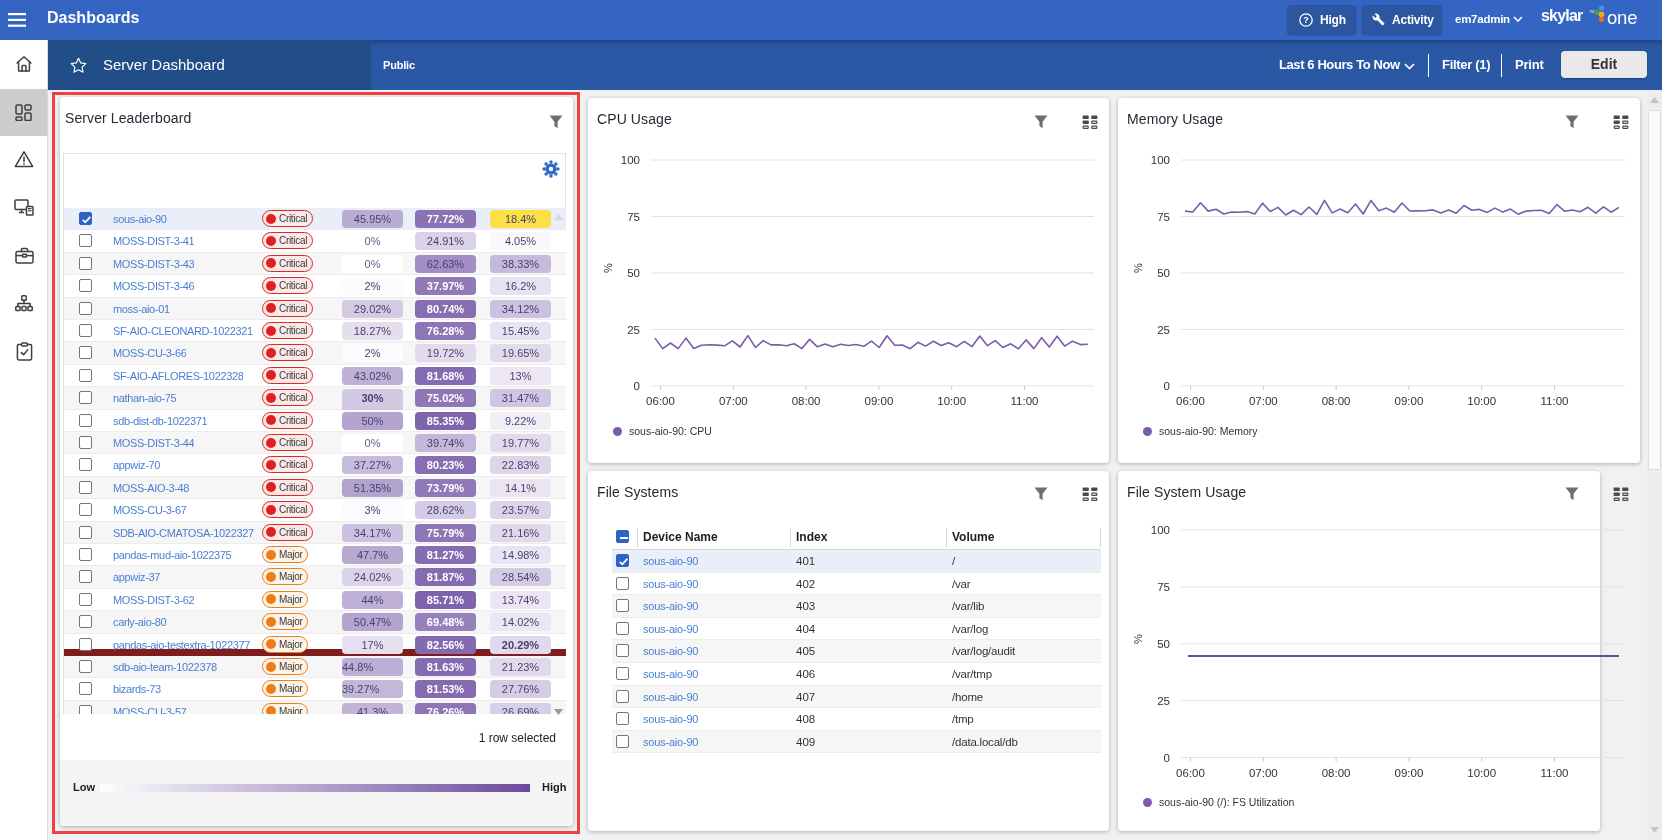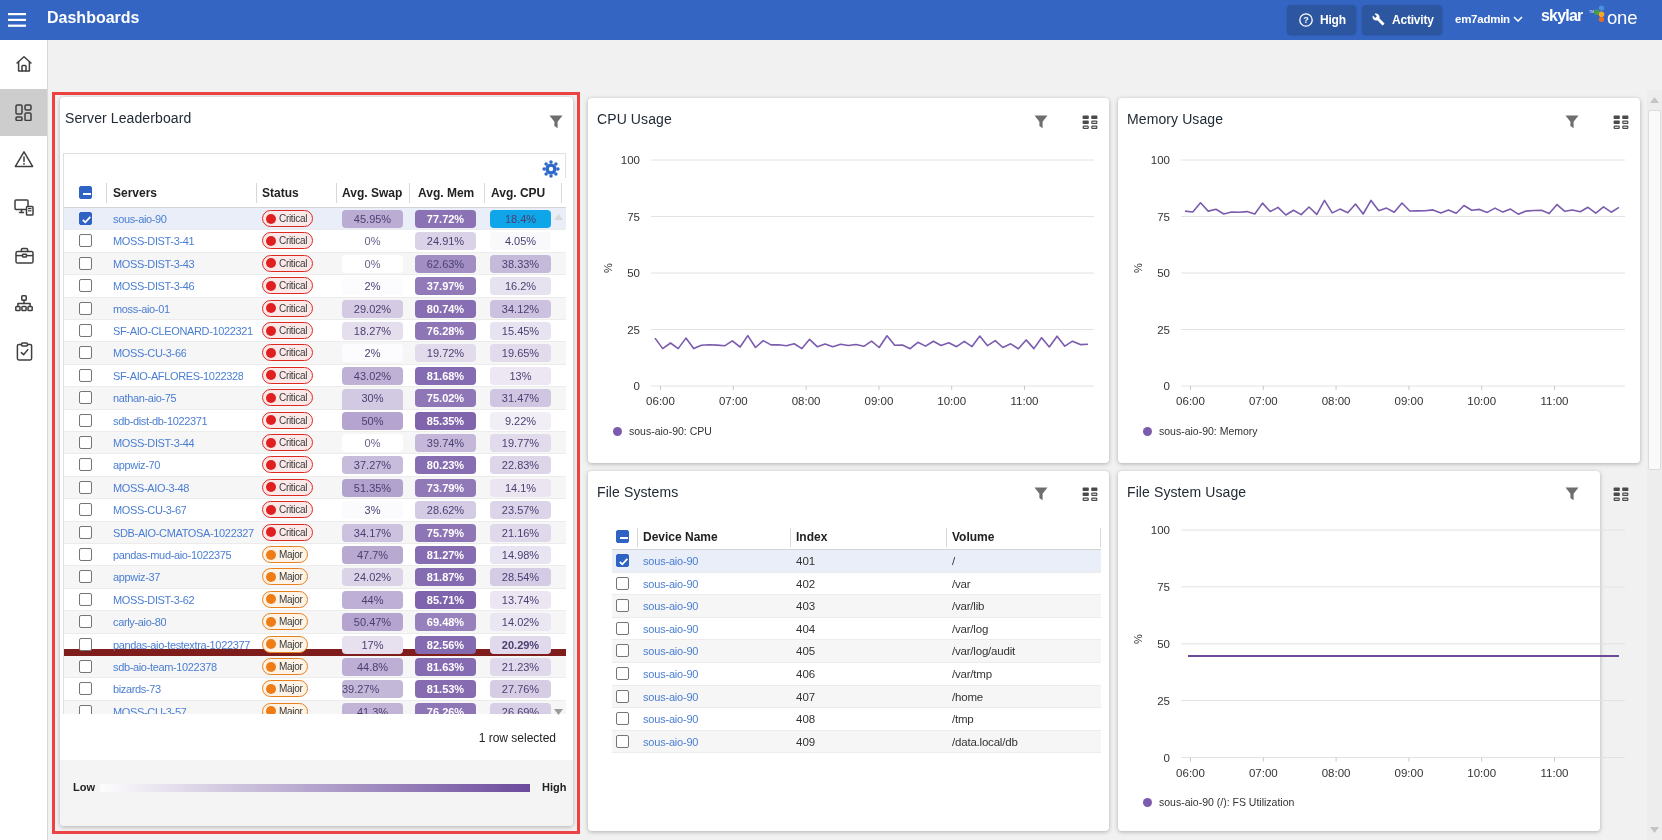--- a/index.html
+++ b/index.html
@@ -35,20 +35,38 @@
 <span class="abs" style="left:1541px;top:7px;font-size:16px;font-weight:700;color:#fff;letter-spacing:-0.8px">skylar</span>
 <span class="abs" style="left:1589px;top:10px;font-size:3.5px;color:#fff;opacity:0.85">TM</span>
 <svg width="12" height="17" viewBox="0 0 12 17" style="position:absolute;left:1594px;top:5px">
         <circle cx="7.5" cy="3" r="2.6" fill="#4a90e2"></circle>
         <circle cx="2.9" cy="7.2" r="2.7" fill="#43a047"></circle>
         <circle cx="7.5" cy="9.3" r="2.8" fill="#f5a623"></circle>
         <circle cx="7.5" cy="14.3" r="2.6" fill="#ef6c1a"></circle>
       </svg>
 <span class="abs" style="left:1607px;top:7px;font-size:18.5px;font-weight:400;color:#fff;letter-spacing:-0.2px">one</span>
 </div>
+<div class="abs" style="left:48px;top:40px;width:1614px;height:50px;background:#2b58a5;box-shadow:inset 0 6px 6px -5px rgba(0,0,0,0.35)">
+<div class="abs" style="left:0;top:0;width:323px;height:50px;background:#224e87">
+        <svg width="17" height="16" viewBox="0 0 17 16" style="position:absolute;left:22px;top:17px">
+          <path d="M8.5 1.3 L10.7 5.9 L15.8 6.6 L12.1 10.1 L13 15.2 L8.5 12.8 L4 15.2 L4.9 10.1 L1.2 6.6 L6.3 5.9 Z" fill="none" stroke="#fff" stroke-width="1.2" stroke-linejoin="round"></path>
+        </svg>
+        <span class="abs" style="left:55px;top:16px;font-size:15px;color:#fff">Server Dashboard</span>
+      </div>
+<span class="abs" style="left:335px;top:19px;font-size:11px;font-weight:700;color:#fff;letter-spacing:-0.2px">Public</span>
+<span class="abs" style="left:1231px;top:17px;font-size:13px;font-weight:700;color:#fff;letter-spacing:-0.4px">Last 6 Hours To Now</span>
+<svg width="11" height="7" viewBox="0 0 11 7" style="position:absolute;left:1356px;top:23px">
+        <path d="M1 1 L5.5 5.5 L10 1" stroke="#fff" stroke-width="1.7" fill="none"></path>
+      </svg>
+<div class="abs" style="left:1380px;top:14px;width:1px;height:23px;background:#ffffff"></div>
+<span class="abs" style="left:1394px;top:17px;font-size:13px;font-weight:700;color:#fff;letter-spacing:-0.3px">Filter (1)</span>
+<div class="abs" style="left:1453px;top:14px;width:1px;height:23px;background:#ffffff"></div>
+<span class="abs" style="left:1467px;top:17px;font-size:13px;font-weight:700;color:#fff;letter-spacing:-0.2px">Print</span>
+<div class="abs" style="left:1513px;top:11px;width:86px;height:27px;background:#e9e9e9;border-radius:4px;box-shadow:0 1px 2px rgba(0,0,0,0.3);text-align:center;line-height:27px;font-size:14px;font-weight:700;color:#333">Edit</div>
+</div>
 <div class="abs" style="left:0;top:40px;width:48px;height:800px;background:#fff;border-right:1px solid #d9d9d9">
 <div class="abs" style="left:0;top:49px;width:47px;height:47px;background:#cdcdcd"></div>
 <svg width="20" height="20" viewBox="0 0 20 20" style="position:absolute;left:14px;top:14px">
         <path d="M3 9 L10 2.8 L17 9" stroke="#3f3f3f" stroke-width="1.5" fill="none" stroke-linejoin="round" stroke-linecap="round"></path>
         <path d="M4.6 8 V17 H15.4 V8" stroke="#3f3f3f" stroke-width="1.5" fill="none" stroke-linejoin="round" stroke-linecap="round"></path>
         <path d="M8 17 V12.2 Q8 11.4 8.8 11.4 H11.2 Q12 11.4 12 12.2 V17" stroke="#3f3f3f" stroke-width="1.5" fill="none" stroke-linejoin="round" stroke-linecap="round"></path>
       </svg>
 <svg width="17" height="17" viewBox="0 0 17 17" style="position:absolute;left:15px;top:64px">
         <rect x="1" y="1" width="6" height="9" rx="1.2" stroke="#3f3f3f" stroke-width="1.5" fill="none" stroke-linejoin="round" stroke-linecap="round"></rect>
         <rect x="10" y="1" width="6" height="5" rx="1.2" stroke="#3f3f3f" stroke-width="1.5" fill="none" stroke-linejoin="round" stroke-linecap="round"></rect>
@@ -100,50 +118,34 @@
           <circle cx="13.88" cy="13.88" r="1.75"></circle>
           <circle cx="9.00" cy="15.90" r="1.75"></circle>
           <circle cx="4.12" cy="13.88" r="1.75"></circle>
           <circle cx="2.10" cy="9.00" r="1.75"></circle>
           <circle cx="4.12" cy="4.12" r="1.75"></circle>
           <circle cx="9.00" cy="2.10" r="1.75"></circle>
           <circle cx="13.88" cy="4.12" r="1.75"></circle>
         </g>
         <circle cx="9" cy="9" r="2.2" fill="#fff"></circle>
       </svg>
-<div class="abs" style="left:4px;top:81px;width:502px;height:30px;background:#fff;border-bottom:1px solid #d4d4d4">
-<div style="position:absolute;left:15px;top:8px;width:13px;height:13px;border:1.6px solid #2e63c4;border-radius:2px;background:#2e63c4">
-          <div style="position:absolute;left:2.5px;top:5.5px;width:8px;height:2px;background:#fff"></div>
-        </div>
-<span class="abs" style="left:49px;top:8px;font-size:12px;font-weight:700;color:#222">Servers</span>
-<span class="abs" style="left:198px;top:8px;font-size:12px;font-weight:700;color:#222">Status</span>
-<span class="abs" style="left:278px;top:8px;font-size:12px;font-weight:700;color:#222">Avg. Swap</span>
-<span class="abs" style="left:354px;top:8px;font-size:12px;font-weight:700;color:#222">Avg. Mem</span>
-<span class="abs" style="left:427px;top:8px;font-size:12px;font-weight:700;color:#222">Avg. CPU</span>
-<div class="abs" style="left:42px;top:5px;width:1px;height:20px;background:#d8d8d8"></div>
-<div class="abs" style="left:192px;top:5px;width:1px;height:20px;background:#d8d8d8"></div>
-<div class="abs" style="left:272px;top:5px;width:1px;height:20px;background:#d8d8d8"></div>
-<div class="abs" style="left:345px;top:5px;width:1px;height:20px;background:#d8d8d8"></div>
-<div class="abs" style="left:420px;top:5px;width:1px;height:20px;background:#d8d8d8"></div>
-<div class="abs" style="left:497px;top:5px;width:1px;height:20px;background:#d8d8d8"></div>
-</div>
 <div style="position:absolute;left:4px;top:111.0px;width:502px;height:22.4px;background:#e9eef8;border-bottom:1px solid #ececec">
         <div style="position:absolute;left:15px;top:4px;width:13px;height:13px;border:1.6px solid #2e63c4;border-radius:2px;background:#2e63c4">
           <svg width="13" height="13" viewBox="0 0 13 13" style="position:absolute;left:0;top:0">
             <path d="M2.8 6.8 L5.3 9.3 L10.3 3.8" stroke="#fff" stroke-width="1.8" fill="none"></path>
           </svg>
         </div>
         <span style="position:absolute;left:49px;top:5px;font-size:11px;color:#4a7ed2;letter-spacing:-0.35px;max-width:142px;overflow:hidden;white-space:nowrap">sous-aio-90</span>
         <div style="position:absolute;left:198px;top:2px;width:51px;height:17px;border:1.5px solid #dc2a21;border-radius:10px;background:#fbe9e9;display:flex;align-items:center">
           <span style="width:10px;height:10px;border-radius:50%;background:#e02020;margin-left:3px"></span>
           <span style="font-size:10px;color:#3a3a3a;margin-left:3px;letter-spacing:-0.3px">Critical</span>
         </div>
         <div style="position:absolute;left:278px;top:2px;width:61px;height:18px;border-radius:4px;background:rgb(187,172,211);color:#4b3f72;font-weight:400;font-size:11px;text-align:center;line-height:18px">45.95%</div>
         <div style="position:absolute;left:351px;top:2px;width:61px;height:18px;border-radius:4px;background:rgb(139,114,180);color:#ffffff;font-weight:700;font-size:11px;text-align:center;line-height:18px">77.72%</div>
-        <div style="position:absolute;left:426px;top:2px;width:61px;height:18px;border-radius:4px;background:#0ea5e9;color:#4b3f72;font-weight:400;font-size:11px;text-align:center;line-height:18px">18.4%</div>
+        <div style="position:absolute;left:426px;top:2px;width:61px;height:18px;border-radius:4px;background:#fde047;color:#4b3f72;font-weight:400;font-size:11px;text-align:center;line-height:18px">18.4%</div>
       </div>
 <div style="position:absolute;left:4px;top:133.4px;width:502px;height:22.4px;background:#ffffff;border-bottom:1px solid #ececec">
         <div style="position:absolute;left:15px;top:4px;width:13px;height:13px;border:1.6px solid #757575;border-radius:2px;background:#fff"></div>
         <span style="position:absolute;left:49px;top:5px;font-size:11px;color:#4a7ed2;letter-spacing:-0.35px;max-width:142px;overflow:hidden;white-space:nowrap">MOSS-DIST-3-41</span>
         <div style="position:absolute;left:198px;top:2px;width:51px;height:17px;border:1.5px solid #dc2a21;border-radius:10px;background:#fbe9e9;display:flex;align-items:center">
           <span style="width:10px;height:10px;border-radius:50%;background:#e02020;margin-left:3px"></span>
           <span style="font-size:10px;color:#3a3a3a;margin-left:3px;letter-spacing:-0.3px">Critical</span>
         </div>
         <div style="position:absolute;left:278px;top:2px;width:61px;height:18px;border-radius:4px;background:#ffffff;color:#6b5e86;font-weight:400;font-size:11px;text-align:center;line-height:18px">0%</div>
         <div style="position:absolute;left:351px;top:2px;width:61px;height:18px;border-radius:4px;background:rgb(218,210,231);color:#4b3f72;font-weight:400;font-size:11px;text-align:center;line-height:18px">24.91%</div>
@@ -215,21 +217,21 @@
         <div style="position:absolute;left:351px;top:2px;width:61px;height:18px;border-radius:4px;background:rgb(133,107,177);color:#ffffff;font-weight:700;font-size:11px;text-align:center;line-height:18px">81.68%</div>
         <div style="position:absolute;left:426px;top:2px;width:61px;height:18px;border-radius:4px;background:rgb(236,231,243);color:#4b3f72;font-weight:400;font-size:11px;text-align:center;line-height:18px">13%</div>
       </div>
 <div style="position:absolute;left:4px;top:290.2px;width:502px;height:22.4px;background:#f6f6f7;border-bottom:1px solid #ececec">
         <div style="position:absolute;left:15px;top:4px;width:13px;height:13px;border:1.6px solid #757575;border-radius:2px;background:#fff"></div>
         <span style="position:absolute;left:49px;top:5px;font-size:11px;color:#4a7ed2;letter-spacing:-0.35px;max-width:142px;overflow:hidden;white-space:nowrap">nathan-aio-75</span>
         <div style="position:absolute;left:198px;top:2px;width:51px;height:17px;border:1.5px solid #dc2a21;border-radius:10px;background:#fbe9e9;display:flex;align-items:center">
           <span style="width:10px;height:10px;border-radius:50%;background:#e02020;margin-left:3px"></span>
           <span style="font-size:10px;color:#3a3a3a;margin-left:3px;letter-spacing:-0.3px">Critical</span>
         </div>
-        <div style="position:absolute;left:278px;top:2px;width:61px;height:36px;border-radius:4px;background:rgb(210,201,226);color:#4b3f72;font-weight:400;font-size:11px;text-align:center;line-height:18px">30%</div>
+        <div style="position:absolute;left:278px;top:2px;width:61px;height:36px;border-radius:4px;background:rgb(210,201,226);color:#4b3f72;font-weight:700;font-size:11px;text-align:center;line-height:18px">30%</div>
         <div style="position:absolute;left:351px;top:2px;width:61px;height:18px;border-radius:4px;background:rgb(143,119,183);color:#ffffff;font-weight:700;font-size:11px;text-align:center;line-height:18px">75.02%</div>
         <div style="position:absolute;left:426px;top:2px;width:61px;height:18px;border-radius:4px;background:rgb(208,198,225);color:#4b3f72;font-weight:400;font-size:11px;text-align:center;line-height:18px">31.47%</div>
       </div>
 <div style="position:absolute;left:4px;top:312.6px;width:502px;height:22.4px;background:#ffffff;border-bottom:1px solid #ececec">
         <div style="position:absolute;left:15px;top:4px;width:13px;height:13px;border:1.6px solid #757575;border-radius:2px;background:#fff"></div>
         <span style="position:absolute;left:49px;top:5px;font-size:11px;color:#4a7ed2;letter-spacing:-0.35px;max-width:142px;overflow:hidden;white-space:nowrap">sdb-dist-db-1022371</span>
         <div style="position:absolute;left:198px;top:2px;width:51px;height:17px;border:1.5px solid #dc2a21;border-radius:10px;background:#fbe9e9;display:flex;align-items:center">
           <span style="width:10px;height:10px;border-radius:50%;background:#e02020;margin-left:3px"></span>
           <span style="font-size:10px;color:#3a3a3a;margin-left:3px;letter-spacing:-0.3px">Critical</span>
         </div>
@@ -347,21 +349,21 @@
         <div style="position:absolute;left:351px;top:2px;width:61px;height:18px;border-radius:4px;background:rgb(132,106,176);color:#ffffff;font-weight:700;font-size:11px;text-align:center;line-height:18px">82.56%</div>
         <div style="position:absolute;left:426px;top:2px;width:61px;height:18px;border-radius:4px;background:rgb(225,218,236);color:#4b3f72;font-weight:700;font-size:11px;text-align:center;line-height:18px">20.29%</div>
       </div>
 <div style="position:absolute;left:4px;top:559.0px;width:502px;height:22.4px;background:#f6f6f7;border-bottom:1px solid #ececec">
         <div style="position:absolute;left:15px;top:4px;width:13px;height:13px;border:1.6px solid #757575;border-radius:2px;background:#fff"></div>
         <span style="position:absolute;left:49px;top:5px;font-size:11px;color:#4a7ed2;letter-spacing:-0.35px;max-width:142px;overflow:hidden;white-space:nowrap">sdb-aio-team-1022378</span>
         <div style="position:absolute;left:198px;top:2px;width:46px;height:17px;border:1.5px solid #e8801e;border-radius:10px;background:#fdf3e7;display:flex;align-items:center">
           <span style="width:10px;height:10px;border-radius:50%;background:#ee7d18;margin-left:3px"></span>
           <span style="font-size:10px;color:#3a3a3a;margin-left:3px;letter-spacing:-0.3px">Major</span>
         </div>
-        <div style="position:absolute;left:278px;top:2px;width:61px;height:18px;border-radius:4px;background:rgb(188,174,212);color:#4b3f72;font-weight:400;font-size:11px;text-align:center;line-height:18px">44.8%</div>
+        <div style="position:absolute;left:278px;top:2px;width:61px;height:18px;border-radius:4px;background:rgb(188,174,212);color:#4b3f72;font-weight:400;font-size:11px;text-align:left;line-height:18px">44.8%</div>
         <div style="position:absolute;left:351px;top:2px;width:61px;height:18px;border-radius:4px;background:rgb(133,107,177);color:#ffffff;font-weight:700;font-size:11px;text-align:center;line-height:18px">81.63%</div>
         <div style="position:absolute;left:426px;top:2px;width:61px;height:18px;border-radius:4px;background:rgb(223,217,235);color:#4b3f72;font-weight:400;font-size:11px;text-align:center;line-height:18px">21.23%</div>
       </div>
 <div style="position:absolute;left:4px;top:581.4px;width:502px;height:22.4px;background:#ffffff;border-bottom:1px solid #ececec">
         <div style="position:absolute;left:15px;top:4px;width:13px;height:13px;border:1.6px solid #757575;border-radius:2px;background:#fff"></div>
         <span style="position:absolute;left:49px;top:5px;font-size:11px;color:#4a7ed2;letter-spacing:-0.35px;max-width:142px;overflow:hidden;white-space:nowrap">bizards-73</span>
         <div style="position:absolute;left:198px;top:2px;width:46px;height:17px;border:1.5px solid #e8801e;border-radius:10px;background:#fdf3e7;display:flex;align-items:center">
           <span style="width:10px;height:10px;border-radius:50%;background:#ee7d18;margin-left:3px"></span>
           <span style="font-size:10px;color:#3a3a3a;margin-left:3px;letter-spacing:-0.3px">Major</span>
         </div>

